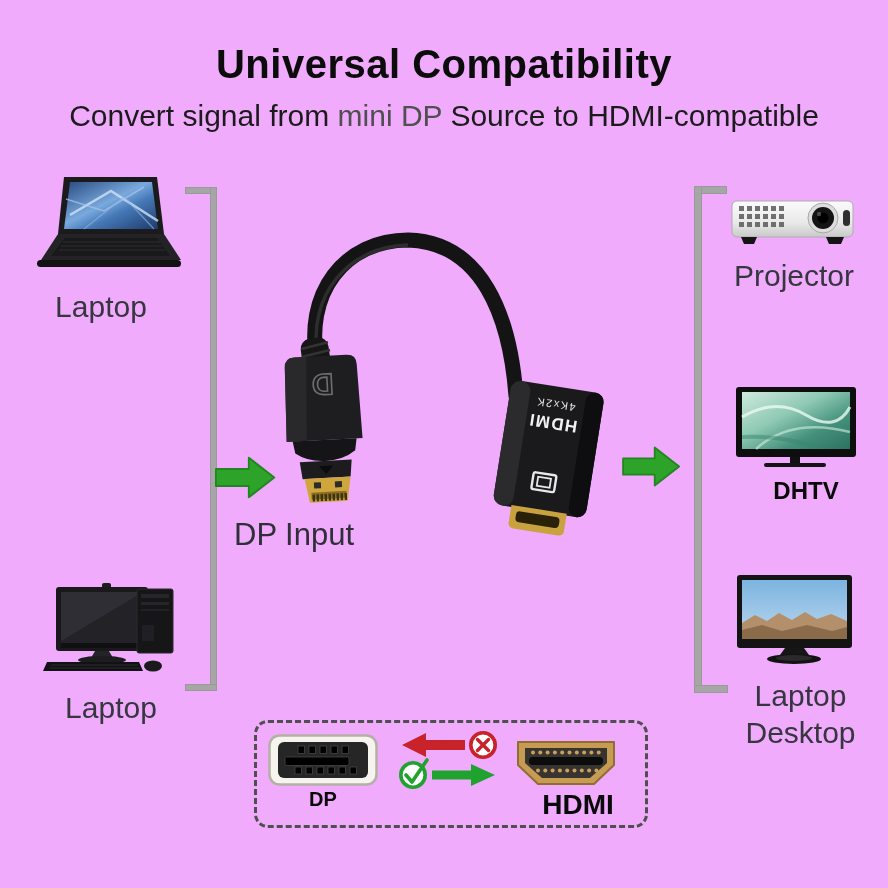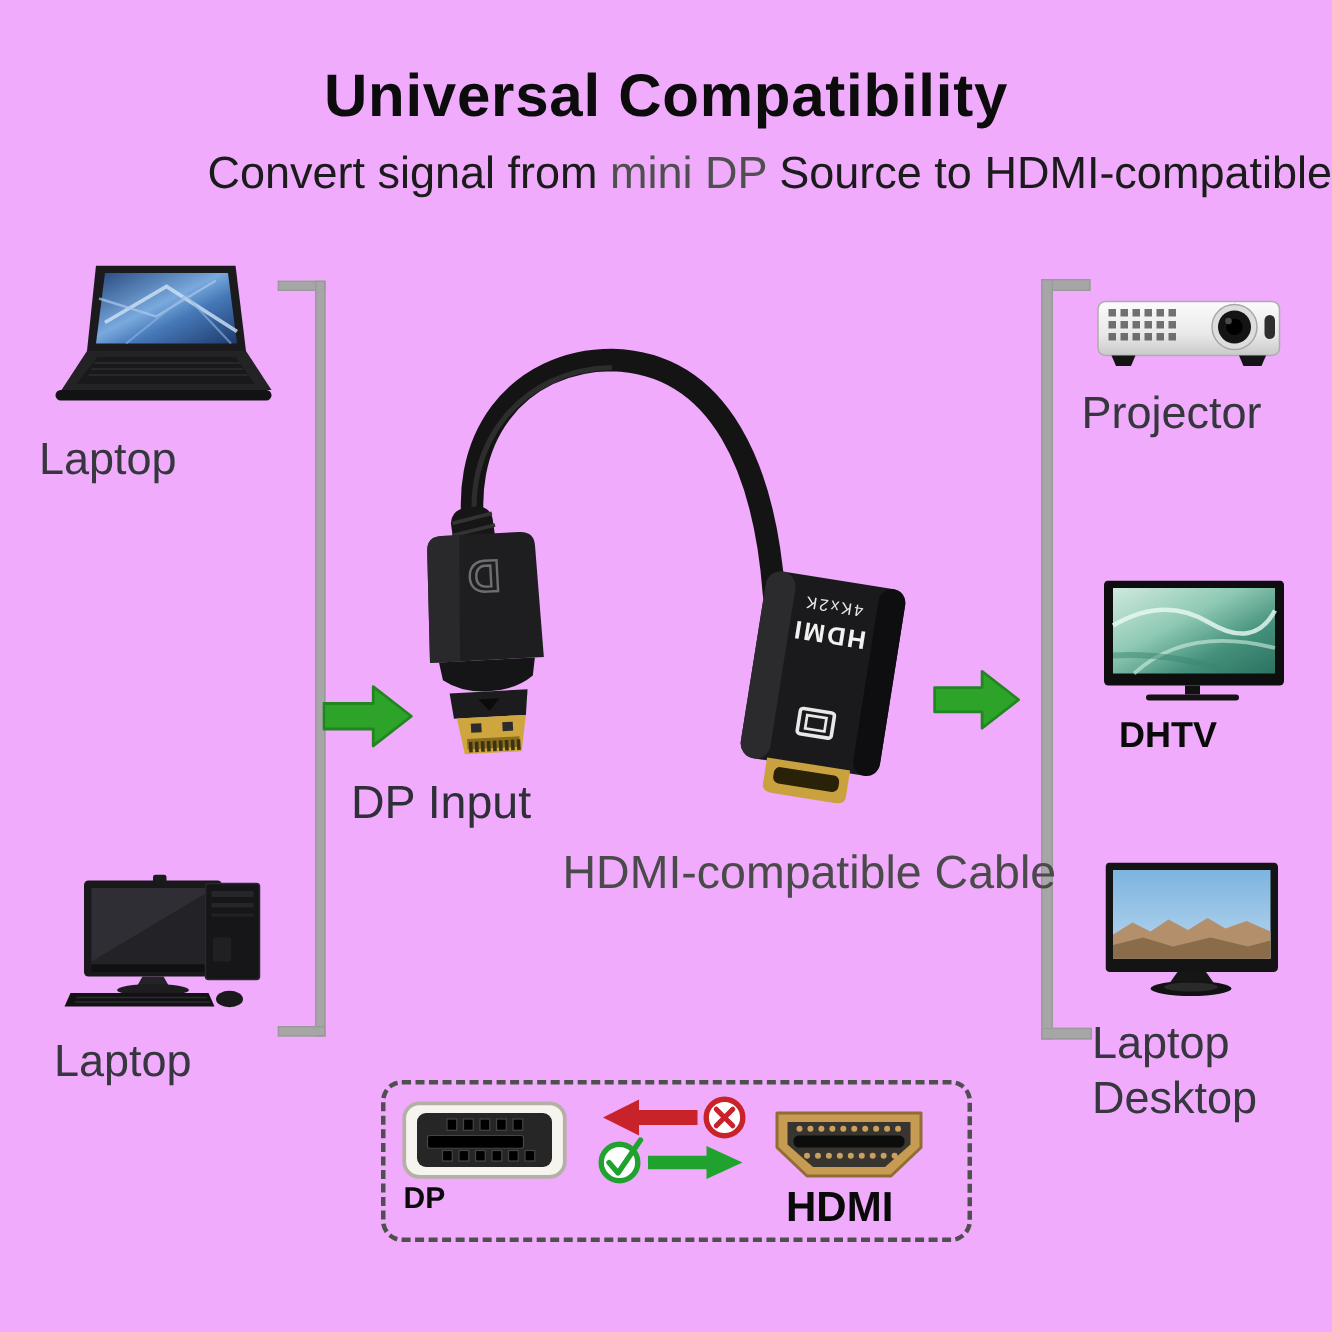--- a/index.html
+++ b/index.html
@@ -2,23 +2,23 @@
 <html><head>
 <meta charset="utf-8">
 <style>
   html,body{margin:0;padding:0;background:#fff;}
   #canvas{
     position:relative;width:888px;height:888px;background:#f0abfc;
     font-family:"Liberation Sans", sans-serif;overflow:hidden;
   }
   .abs{position:absolute;}
   #title{top:42px;left:0;width:888px;text-align:center;font-size:40px;font-weight:bold;color:#0c0c0c;letter-spacing:0.5px;}
-  #subtitle{top:99px;left:0;width:888px;text-align:right;font-size:30px;color:#1b1b1b;}
+  #subtitle{top:99px;left:0;width:888px;text-align:center;font-size:30px;color:#1b1b1b;}
   #subtitle .mid{color:#4f4f4f;}
-  .lbl{color:#36363f;font-size:30px;white-space:nowrap;}
+  .lbl{color:#36363f;font-size:30px;text-align:center;white-space:nowrap;}
   .lbl.bold{font-weight:bold;color:#0a0a0a;}
   .bracket{background:#a6a6a6;box-shadow:inset 0 0 0 1px #9a9a9a;}
   #lbr-v{left:210px;top:187px;width:7px;height:504px;}
   #lbr-t{left:185px;top:187px;width:32px;height:7px;}
   #lbr-b{left:185px;top:684px;width:32px;height:7px;}
   #rbr-v{left:694px;top:186px;width:8px;height:507px;}
   #rbr-t{left:694px;top:186px;width:33px;height:8px;}
   #rbr-b{left:694px;top:685px;width:34px;height:8px;}
   #laptop-img{left:33px;top:177px;width:152px;height:96px;}
   #laptop-lbl{left:26px;top:290px;width:150px;}
@@ -153,21 +153,20 @@
       <text x="290" y="203" font-size="17" font-weight="bold" letter-spacing="1.5" font-family="Liberation Sans, sans-serif" fill="#f2f2f2" text-anchor="middle" transform="rotate(180 290 196)">HDMI</text>
       <g>
         <rect x="279" y="246" width="23" height="17" rx="2" fill="none" stroke="#e8e8e8" stroke-width="2.4"></rect>
         <rect x="284" y="250" width="13" height="9" fill="none" stroke="#e8e8e8" stroke-width="1.8"></rect>
       </g>
       <path d="M262 282 L318 282 L318 300 Q318 305 311 305 L269 305 Q262 305 262 300 Z" fill="#c9a23f"></path>
       <rect x="268" y="287" width="44" height="11" rx="4" fill="#2a2208"></rect>
     </g>
   </svg>
   <div id="dp-input-lbl" class="abs">DP Input</div>
-  <div id="cable-lbl" class="abs">HDMI-compatible Cable</div>
 
   <svg id="projector-img" class="abs" viewBox="0 0 124 50">
     <defs>
       <linearGradient id="projBody" x1="0" y1="0" x2="0" y2="1">
         <stop offset="0" stop-color="#fbfbfb"></stop>
           <stop offset="0.6" stop-color="#e9e9e9"></stop>
           <stop offset="1" stop-color="#c9c9c9"></stop>
       </linearGradient>
     </defs>
     <rect x="1" y="4" width="121" height="36" rx="5" fill="url(#projBody)" stroke="#adadad"></rect>

